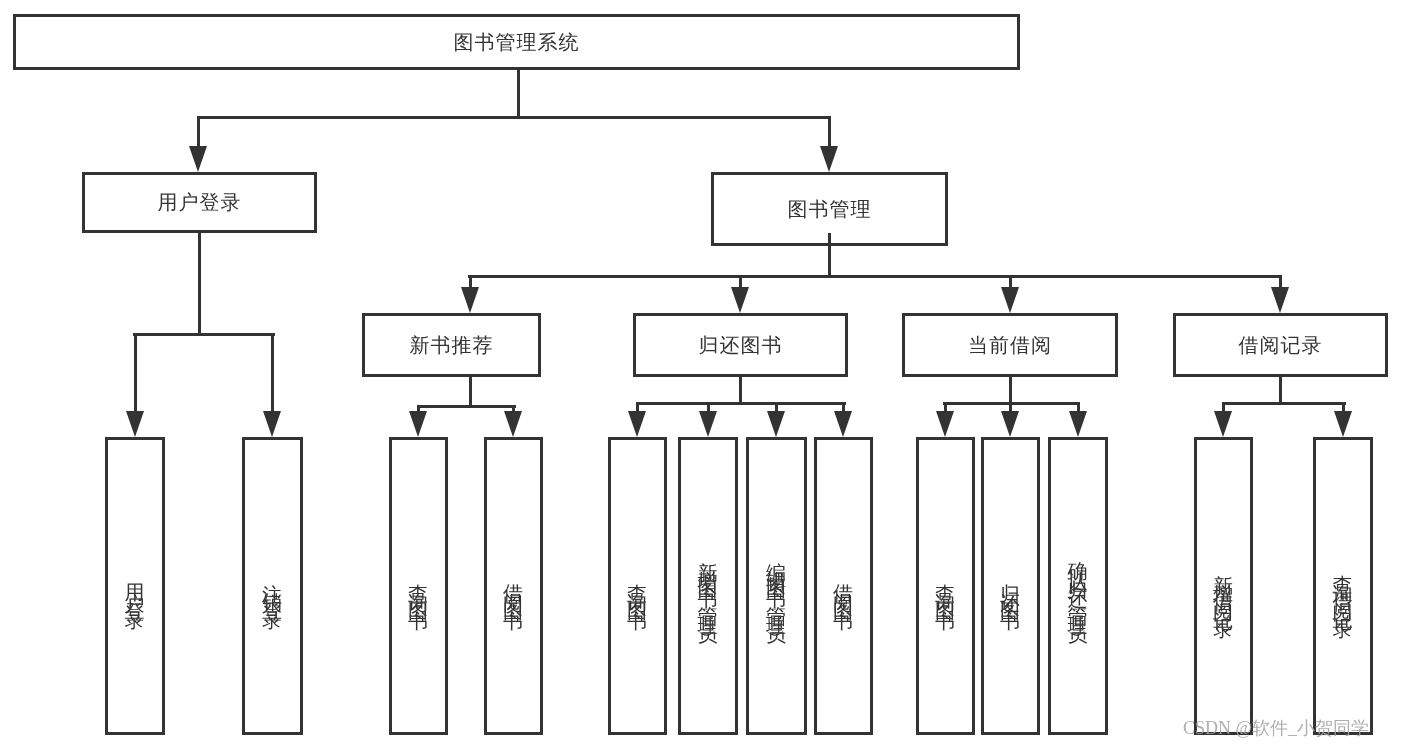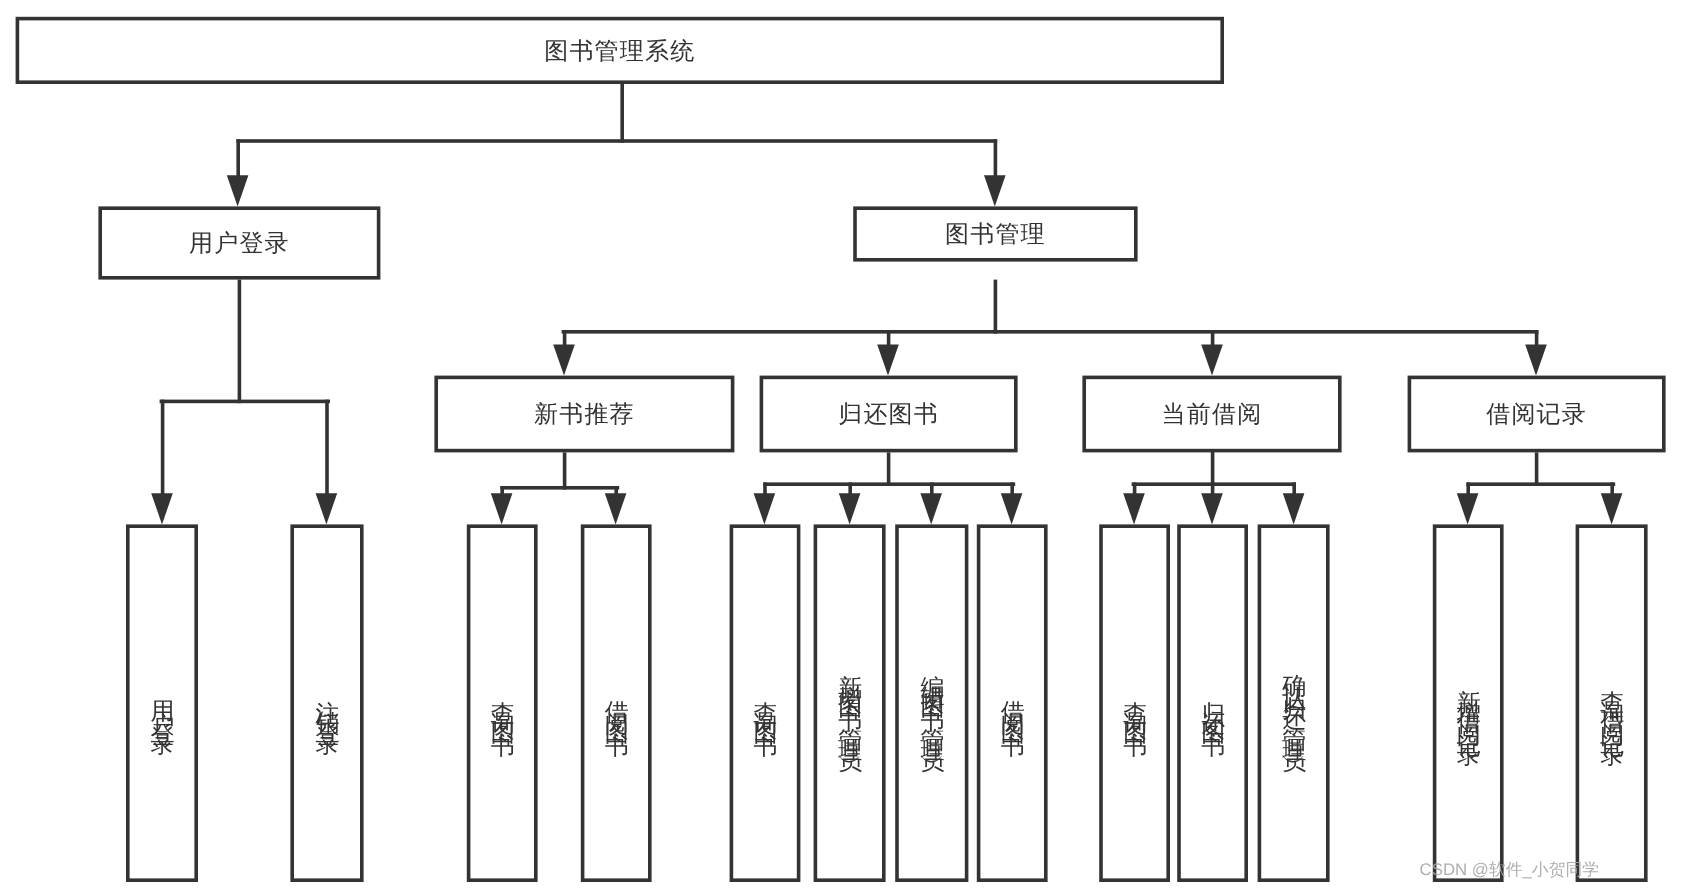--- a/index.html
+++ b/index.html
@@ -1,37 +1,37 @@
 <!DOCTYPE html>
 <html><head>
 <meta charset="utf-8">
 <style>
   html,body{margin:0;padding:0;background:#fff;}
   #stage{
     position:relative;width:1405px;height:747px;background:#ffffff;
-    font-family:Liberation Sans, sans-serif;overflow:hidden;
+    font-family:Liberation Serif, serif;overflow:hidden;
   }
   .box{
     position:absolute;box-sizing:border-box;border:3px solid #333333;background:#ffffff;
     display:flex;align-items:center;justify-content:center;color:#333333;
   }
   .box.h span{font-size:20px;letter-spacing:1px;white-space:nowrap;}
   .box.v span{
     writing-mode:vertical-rl;text-orientation:mixed;
     font-size:20px;letter-spacing:9px;line-height:1;white-space:nowrap;
   }
   .ln{position:absolute;background:#333333;}
   .arw{
     position:absolute;width:0;height:0;
     border-left:9px solid transparent;border-right:9px solid transparent;
     border-top:26px solid #333333;
   }
   .watermark{
     position:absolute;left:1183px;top:716px;z-index:5;
-    font-size:14px;color:rgba(165,165,165,0.9);white-space:nowrap;
+    font-size:18px;color:rgba(165,165,165,0.9);white-space:nowrap;
   }
 </style>
 </head>
 <body>
 
 <div id="stage">
 
   <div class="box h" style="left:13px;top:14px;width:1007px;height:56px">
     <span>图书管理系统</span>
   </div>
@@ -39,21 +39,21 @@
   <div class="ln" style="left:517px;top:70px;width:3px;height:49px"></div>
   <div class="ln" style="left:197px;top:116px;width:634px;height:3px"></div>
   <div class="ln" style="left:197px;top:116px;width:3px;height:32px"></div>
   <div class="ln" style="left:828px;top:116px;width:3px;height:32px"></div>
   <div class="arw" style="left:189px;top:146px"></div>
   <div class="arw" style="left:820px;top:146px"></div>
 
   <div class="box h" style="left:82px;top:172px;width:235px;height:61px">
     <span>用户登录</span>
   </div>
-  <div class="box h" style="left:711px;top:172px;width:237px;height:46px">
+  <div class="box h" style="left:711px;top:172px;width:237px;height:74px">
     <span>图书管理</span>
   </div>
 
   <div class="ln" style="left:198px;top:233px;width:3px;height:103px"></div>
   <div class="ln" style="left:133px;top:333px;width:142px;height:3px"></div>
   <div class="ln" style="left:134px;top:333px;width:3px;height:80px"></div>
   <div class="ln" style="left:271px;top:333px;width:3px;height:80px"></div>
   <div class="arw" style="left:126px;top:411px"></div>
   <div class="arw" style="left:263px;top:411px"></div>
 
@@ -61,21 +61,21 @@
   <div class="ln" style="left:468px;top:275px;width:814px;height:3px"></div>
   <div class="ln" style="left:469px;top:275px;width:3px;height:14px"></div>
   <div class="ln" style="left:739px;top:275px;width:3px;height:14px"></div>
   <div class="ln" style="left:1009px;top:275px;width:3px;height:14px"></div>
   <div class="ln" style="left:1279px;top:275px;width:3px;height:14px"></div>
   <div class="arw" style="left:461px;top:287px"></div>
   <div class="arw" style="left:731px;top:287px"></div>
   <div class="arw" style="left:1001px;top:287px"></div>
   <div class="arw" style="left:1271px;top:287px"></div>
 
-  <div class="box h" style="left:362px;top:313px;width:250px;height:64px">
+  <div class="box h" style="left:362px;top:313px;width:179px;height:64px">
     <span>新书推荐</span>
   </div>
   <div class="box h" style="left:633px;top:313px;width:215px;height:64px">
     <span>归还图书</span>
   </div>
   <div class="box h" style="left:1173px;top:313px;width:215px;height:64px">
     <span>借阅记录</span>
   </div>
   <div class="box h" style="left:902px;top:313px;width:216px;height:64px">
     <span>当前借阅</span>

